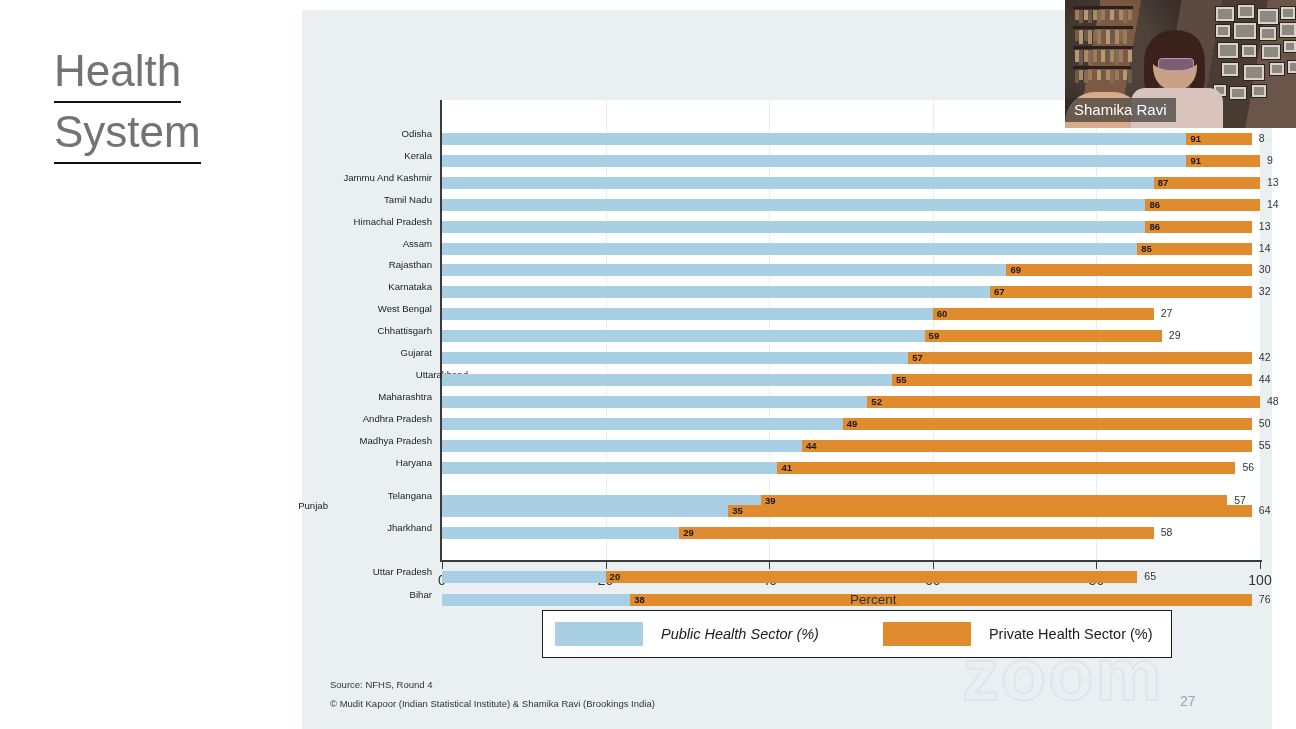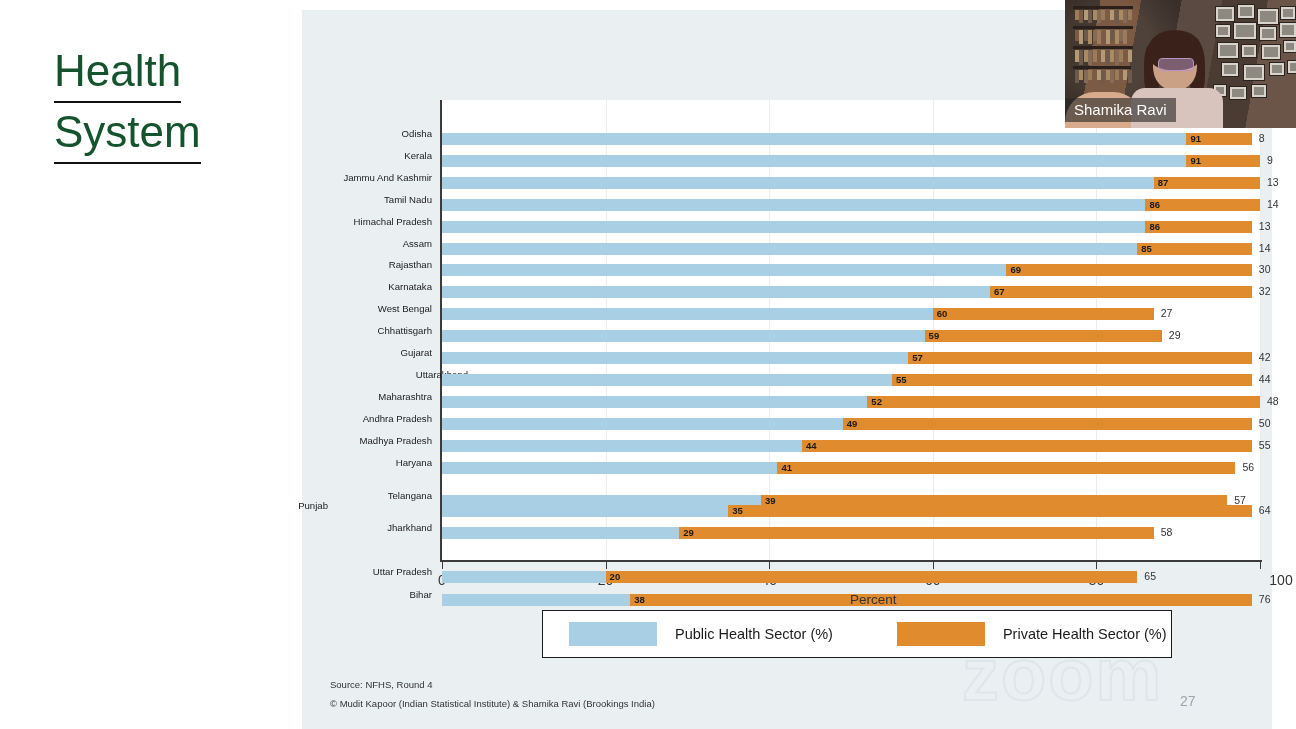--- a/index.html
+++ b/index.html
@@ -4,21 +4,21 @@
 <style>
   html,body{margin:0;padding:0;}
   body{
     width:1296px;height:729px;overflow:hidden;background:#ffffff;
     font-family:"Liberation Sans", sans-serif;position:relative;
   }
 
   
   #slide-title{
     position:absolute;left:54px;top:42px;width:230px;
-    font-size:44px;line-height:58px;color:#14532d;font-weight:400;
+    font-size:44px;line-height:58px;color:#737373;font-weight:400;
   }
   #slide-title .tline{display:block;border-bottom:2px solid #111;width:max-content;padding-bottom:1px;}
 
   
   #chart-panel{
     position:absolute;left:302px;top:10px;width:970px;height:719px;
     background:#eaeff2;
   }
   #chart-title{
     position:absolute;left:28px;top:32px;font-size:14.5px;color:#3b4a52;
@@ -151,21 +151,21 @@
       <div class="tick-lbl" style="left: 140px;">0</div>
       <div class="tick" style="left: 303.6px;"></div>
       <div class="tick-lbl" style="left: 303.6px;">20</div>
       <div class="tick" style="left: 467.2px;"></div>
       <div class="tick-lbl" style="left: 467.2px;">40</div>
       <div class="tick" style="left: 630.8px;"></div>
       <div class="tick-lbl" style="left: 630.8px;">60</div>
       <div class="tick" style="left: 794.4px;"></div>
       <div class="tick-lbl" style="left: 794.4px;">80</div>
       <div class="tick" style="left: 958px;"></div>
-      <div class="tick-lbl" style="left: 979px;">100</div>
+      <div class="tick-lbl" style="left: 958px;">100</div>
     </div>
   <div id="bars-layer">
       <div class="row" style="top: 118px; width: 970px;">
         <div class="cat-label">Odisha</div>
         <div class="bar pub" style="left: 140px; width: 744.38px;"></div>
         <div class="bar pri" style="left: 884.38px; width: 65.44px;"></div>
         <div class="vlabel pub" style="left: 888.38px;">91</div>
         <div class="vlabel pri" style="left: 956.82px;">8</div>
       </div>
       <div class="row" style="top: 139.9px; width: 970px;">
@@ -306,21 +306,21 @@
         <div class="bar pub" style="left: 140px; width: 163.6px;"></div>
         <div class="bar pri" style="left: 303.6px; width: 531.7px;"></div>
         <div class="vlabel pub" style="left: 307.6px;">20</div>
         <div class="vlabel pri" style="left: 842.3px;">65</div>
       </div>
     </div>
 
   <div id="x-axis-label">Percent</div>
 
   <div id="legend">
-    <div class="legend-item" style="margin-left:26px;">
+    <div class="legend-item" style="margin-left:12px;font-style:italic;">
       <span class="legend-swatch" style="background: rgb(168, 207, 227);"></span>
       <span class="legend-text">Public Health Sector (%)</span>
     </div>
     <div class="legend-item" style="margin-left:64px;">
       <span class="legend-swatch" style="background: rgb(224, 139, 46);"></span>
       <span class="legend-text">Private Health Sector (%)</span>
     </div>
   </div>
 
   <div id="src1">Source: NFHS, Round 4</div>

